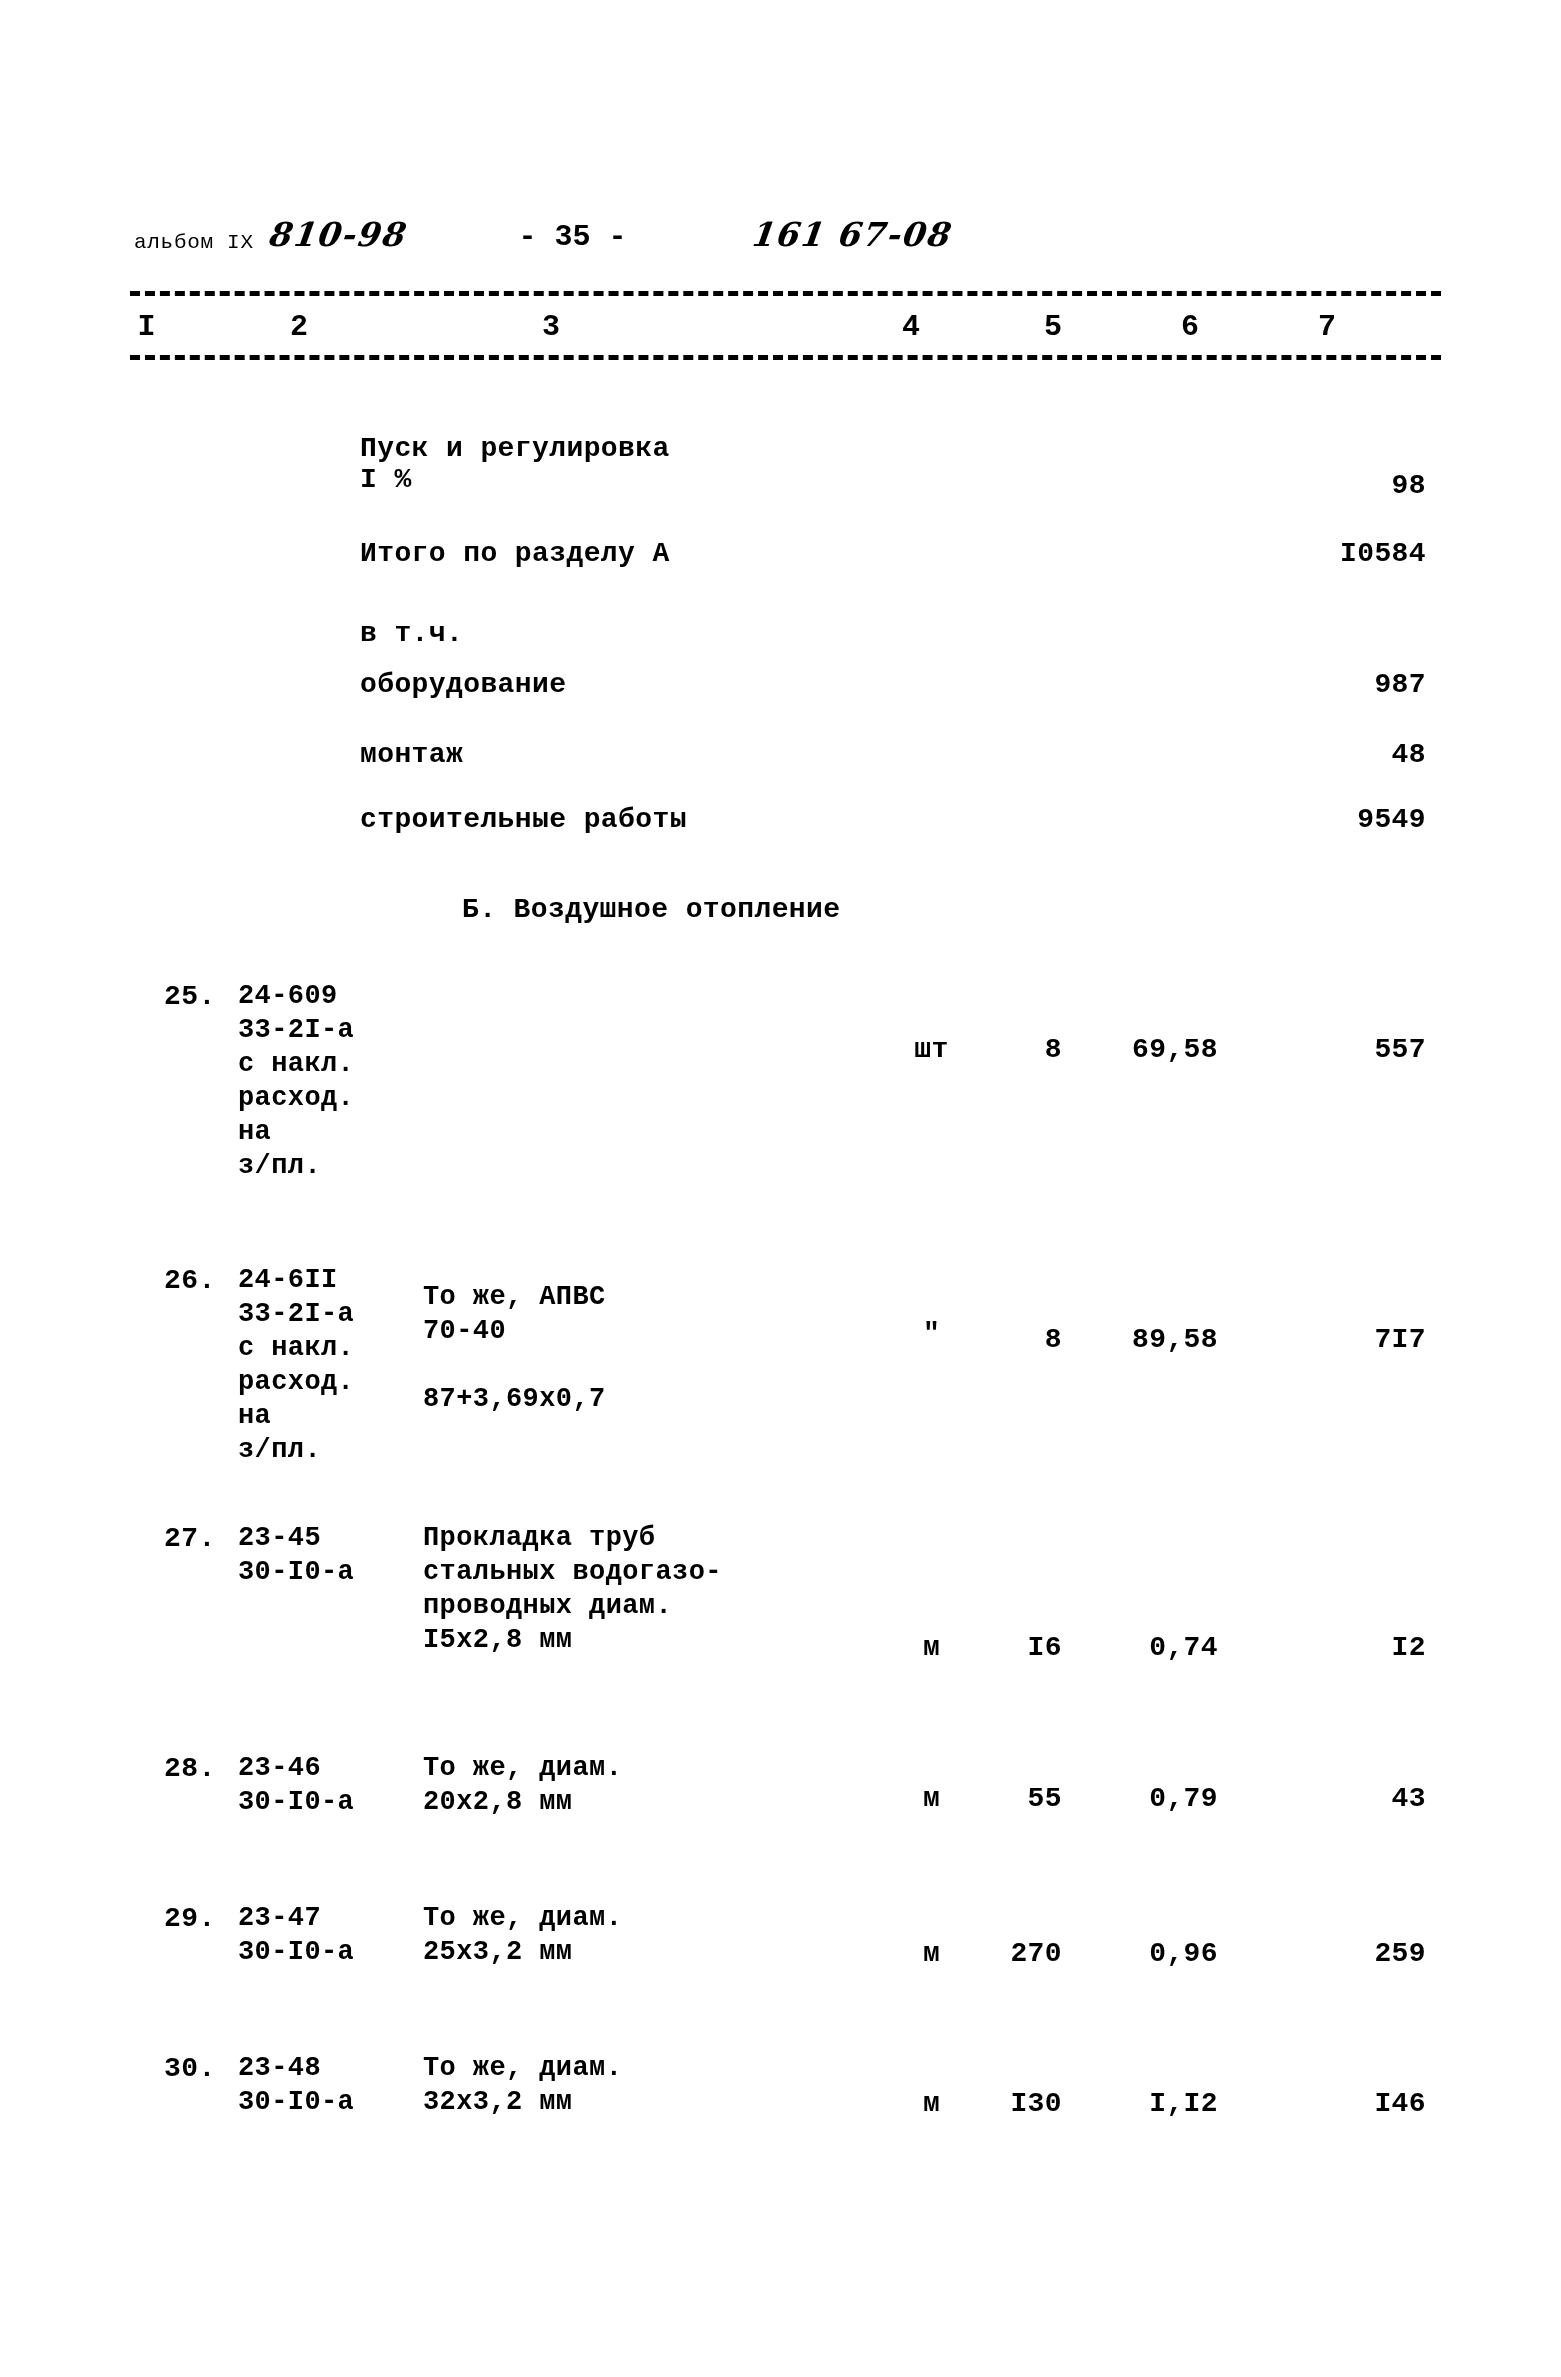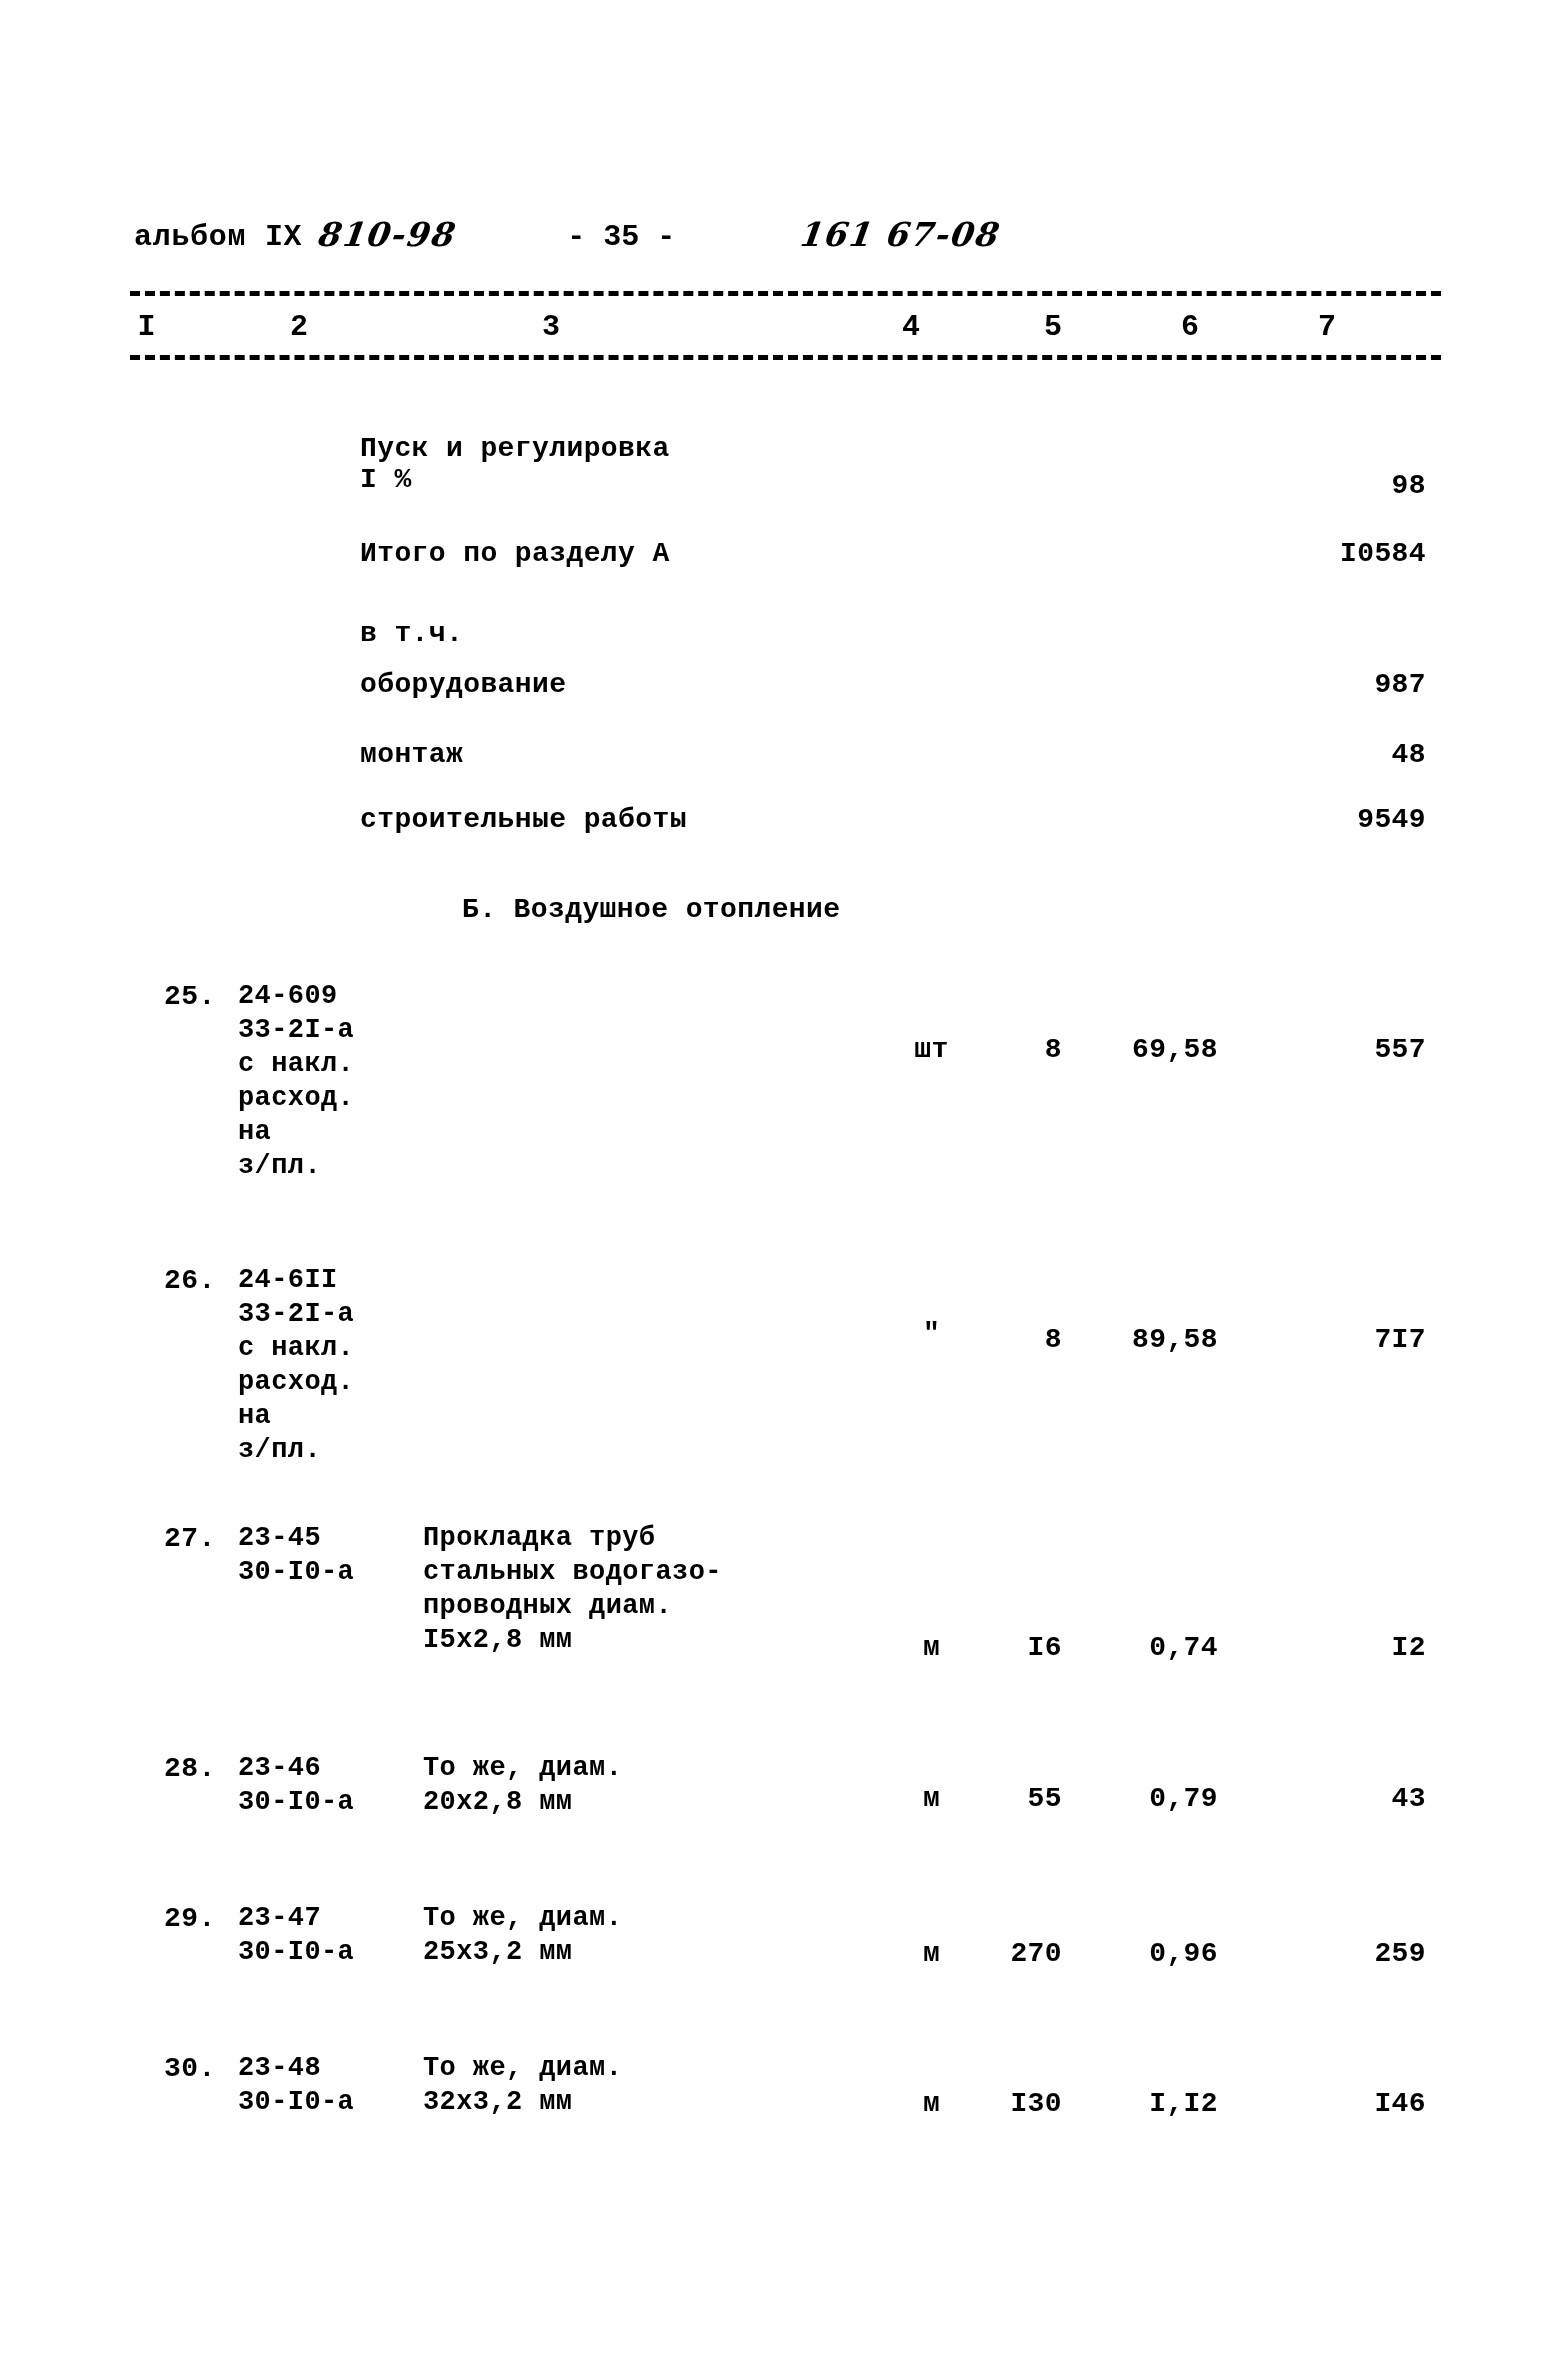--- a/index.html
+++ b/index.html
@@ -25,22 +25,22 @@
     position: absolute;
     left: 134px;
     top: 202px;
     width: 1307px;
     height: 52px;
     display: flex;
     align-items: flex-end;
   }
   .hdr-album {
     font-family: "Liberation Mono", "DejaVu Sans Mono", monospace;
-    font-size: 30px;
-    font-weight: 700;
+    font-size: 21px;
+    font-weight: 400;
     letter-spacing: 0.7px;
     white-space: nowrap;
   }
   .hdr-hand {
     font-family: "DejaVu Serif", "Liberation Serif", serif;
     font-style: italic;
     font-weight: 700;
     font-size: 33px;
     letter-spacing: 1.5px;
     transform: skewX(-9deg);
@@ -175,20 +175,24 @@
   <div class="tw col-price" style="top:1032px">69,58</div>
   <div class="tw col-total" style="top:1032px">557</div>
 
   <div class="tw col-idx" style="top:1263px">26.</div>
   <div class="tw col-code small" style="top:1263px"><span>24-6II
 33-2I-а
 с накл.
 расход.
 на
 з/пл.</span></div>
+  <div class="tw col-desc small" style="top:1280px"><span>То же, АПВС
+70-40
+
+87+3,69х0,7</span></div>
   <div class="tw col-unit" style="top:1316px">"</div>
   <div class="tw col-qty" style="top:1322px">8</div>
   <div class="tw col-price" style="top:1322px">89,58</div>
   <div class="tw col-total" style="top:1322px">7I7</div>
 
   <div class="tw col-idx" style="top:1521px">27.</div>
   <div class="tw col-code small" style="top:1521px"><span>23-45
 30-I0-а</span></div>
   <div class="tw col-desc small" style="top:1521px"><span>Прокладка труб
 стальных водогазо-

